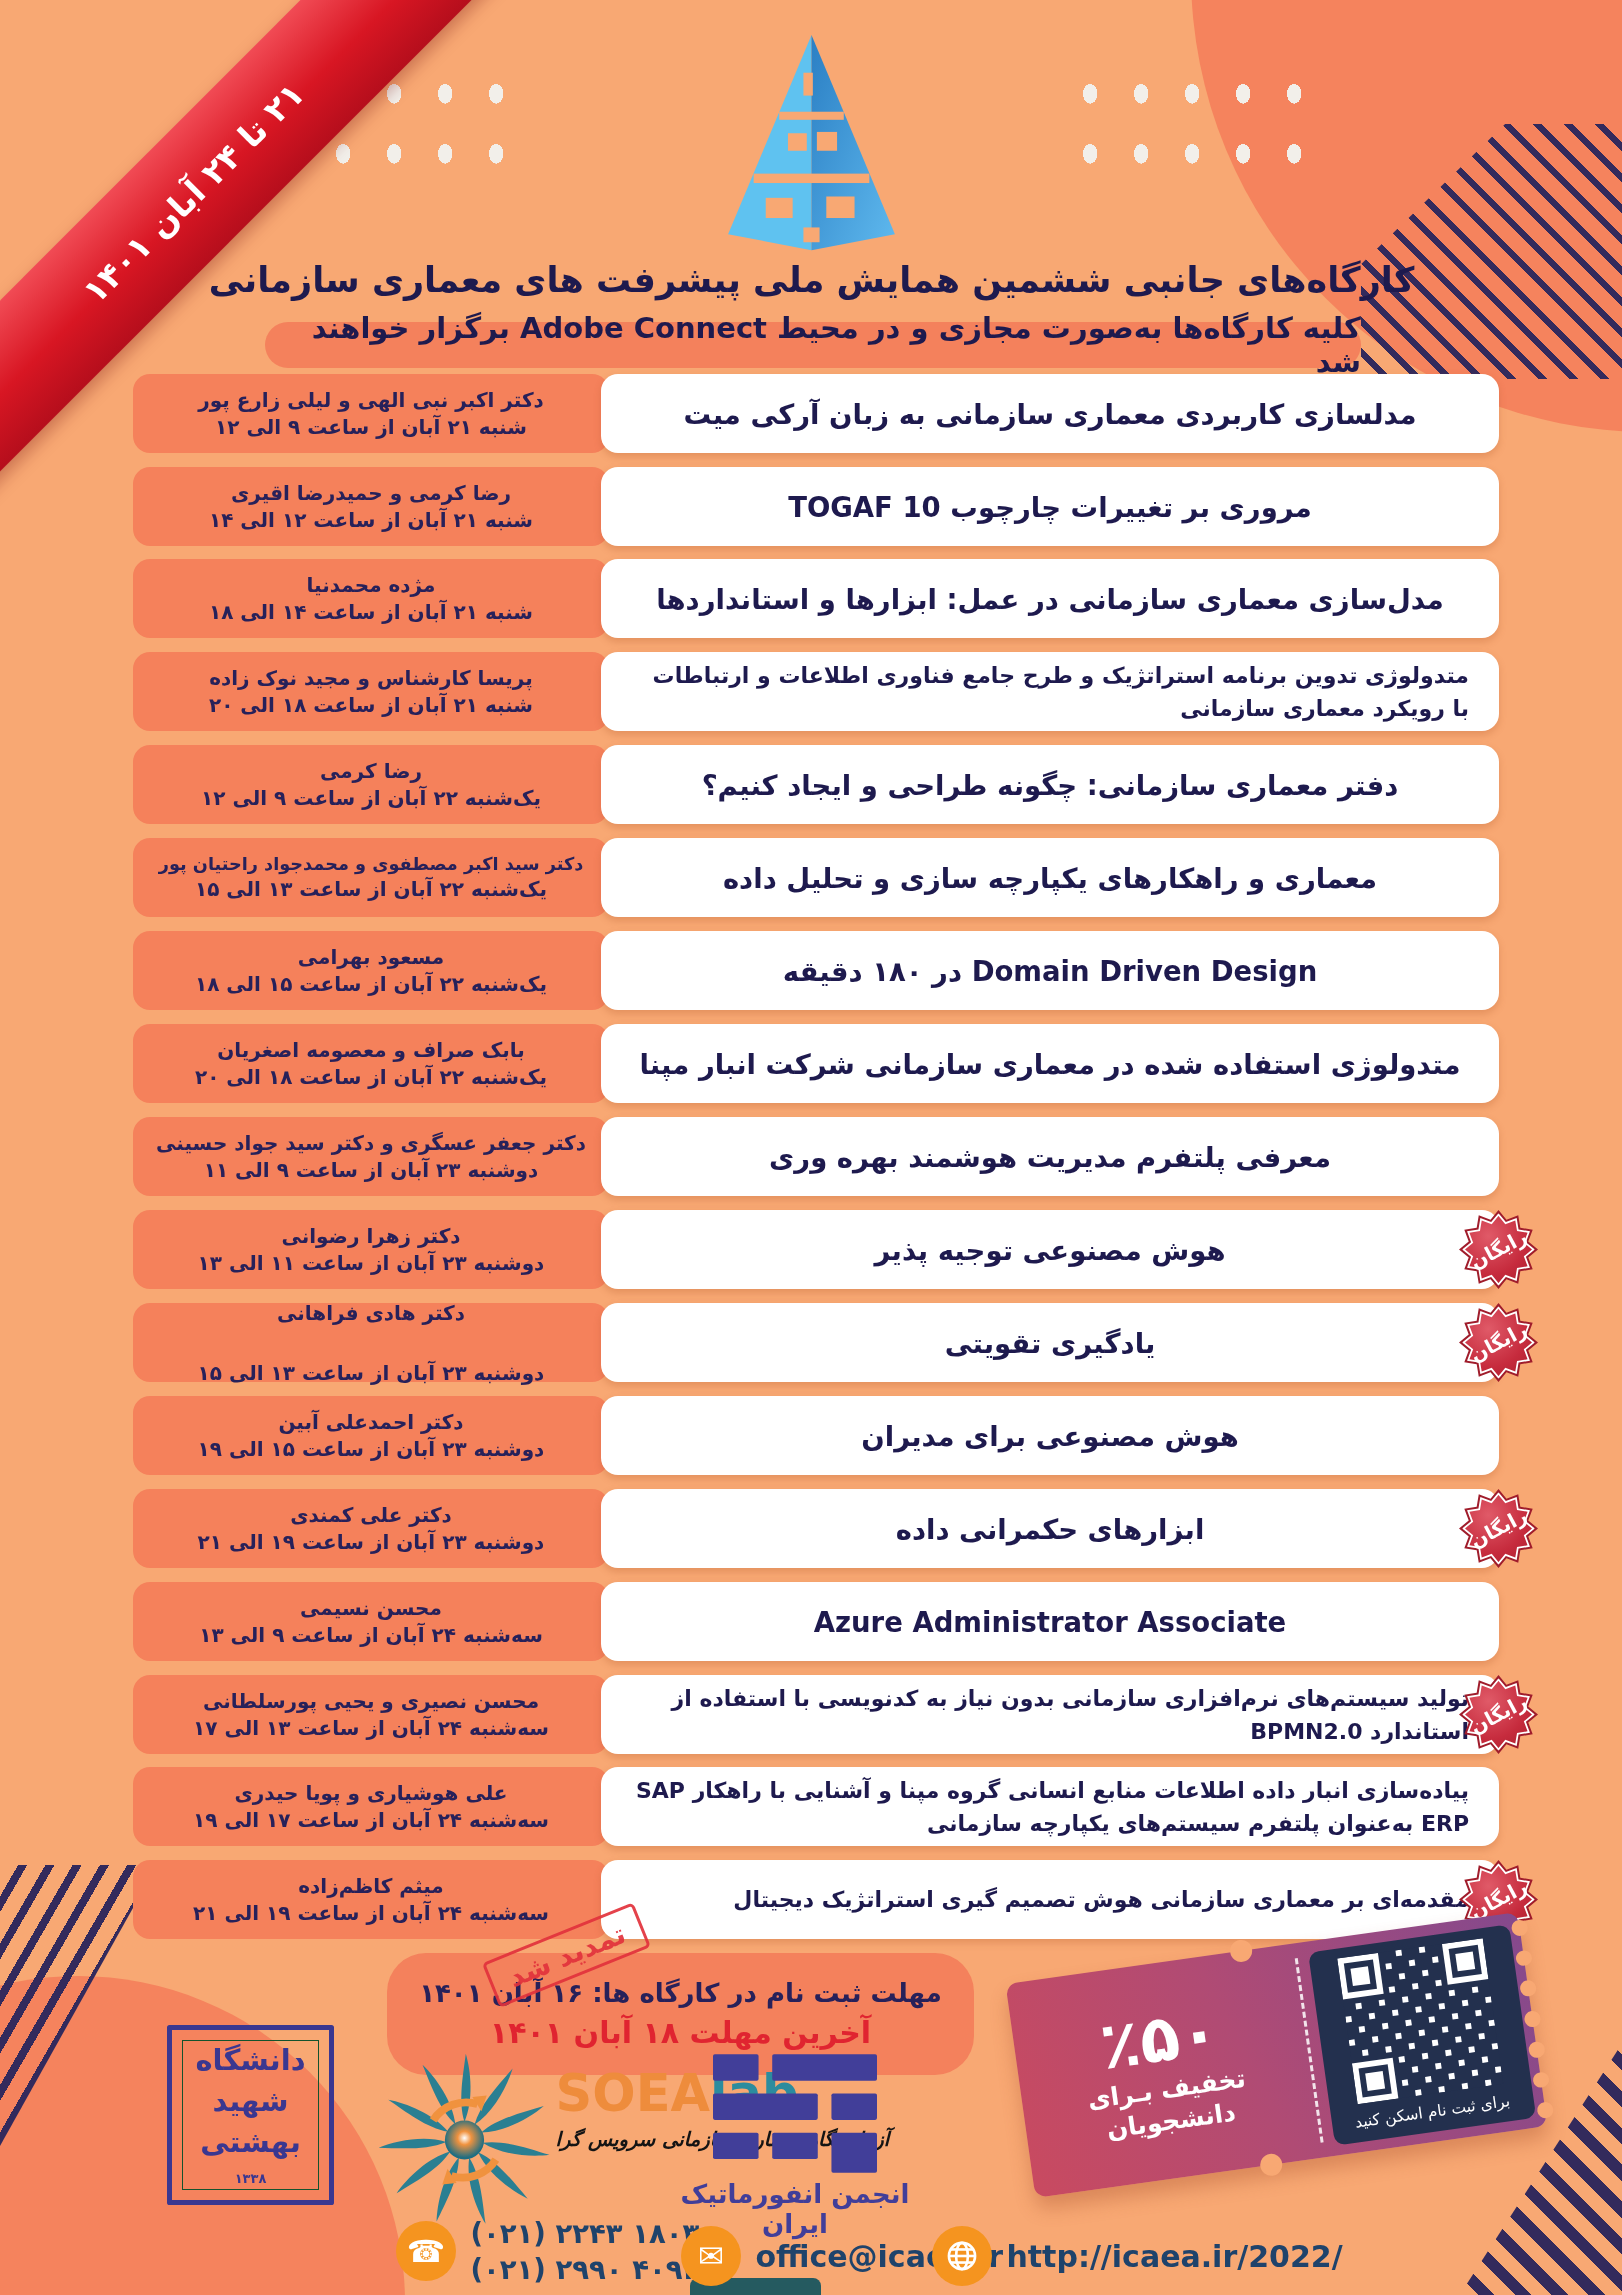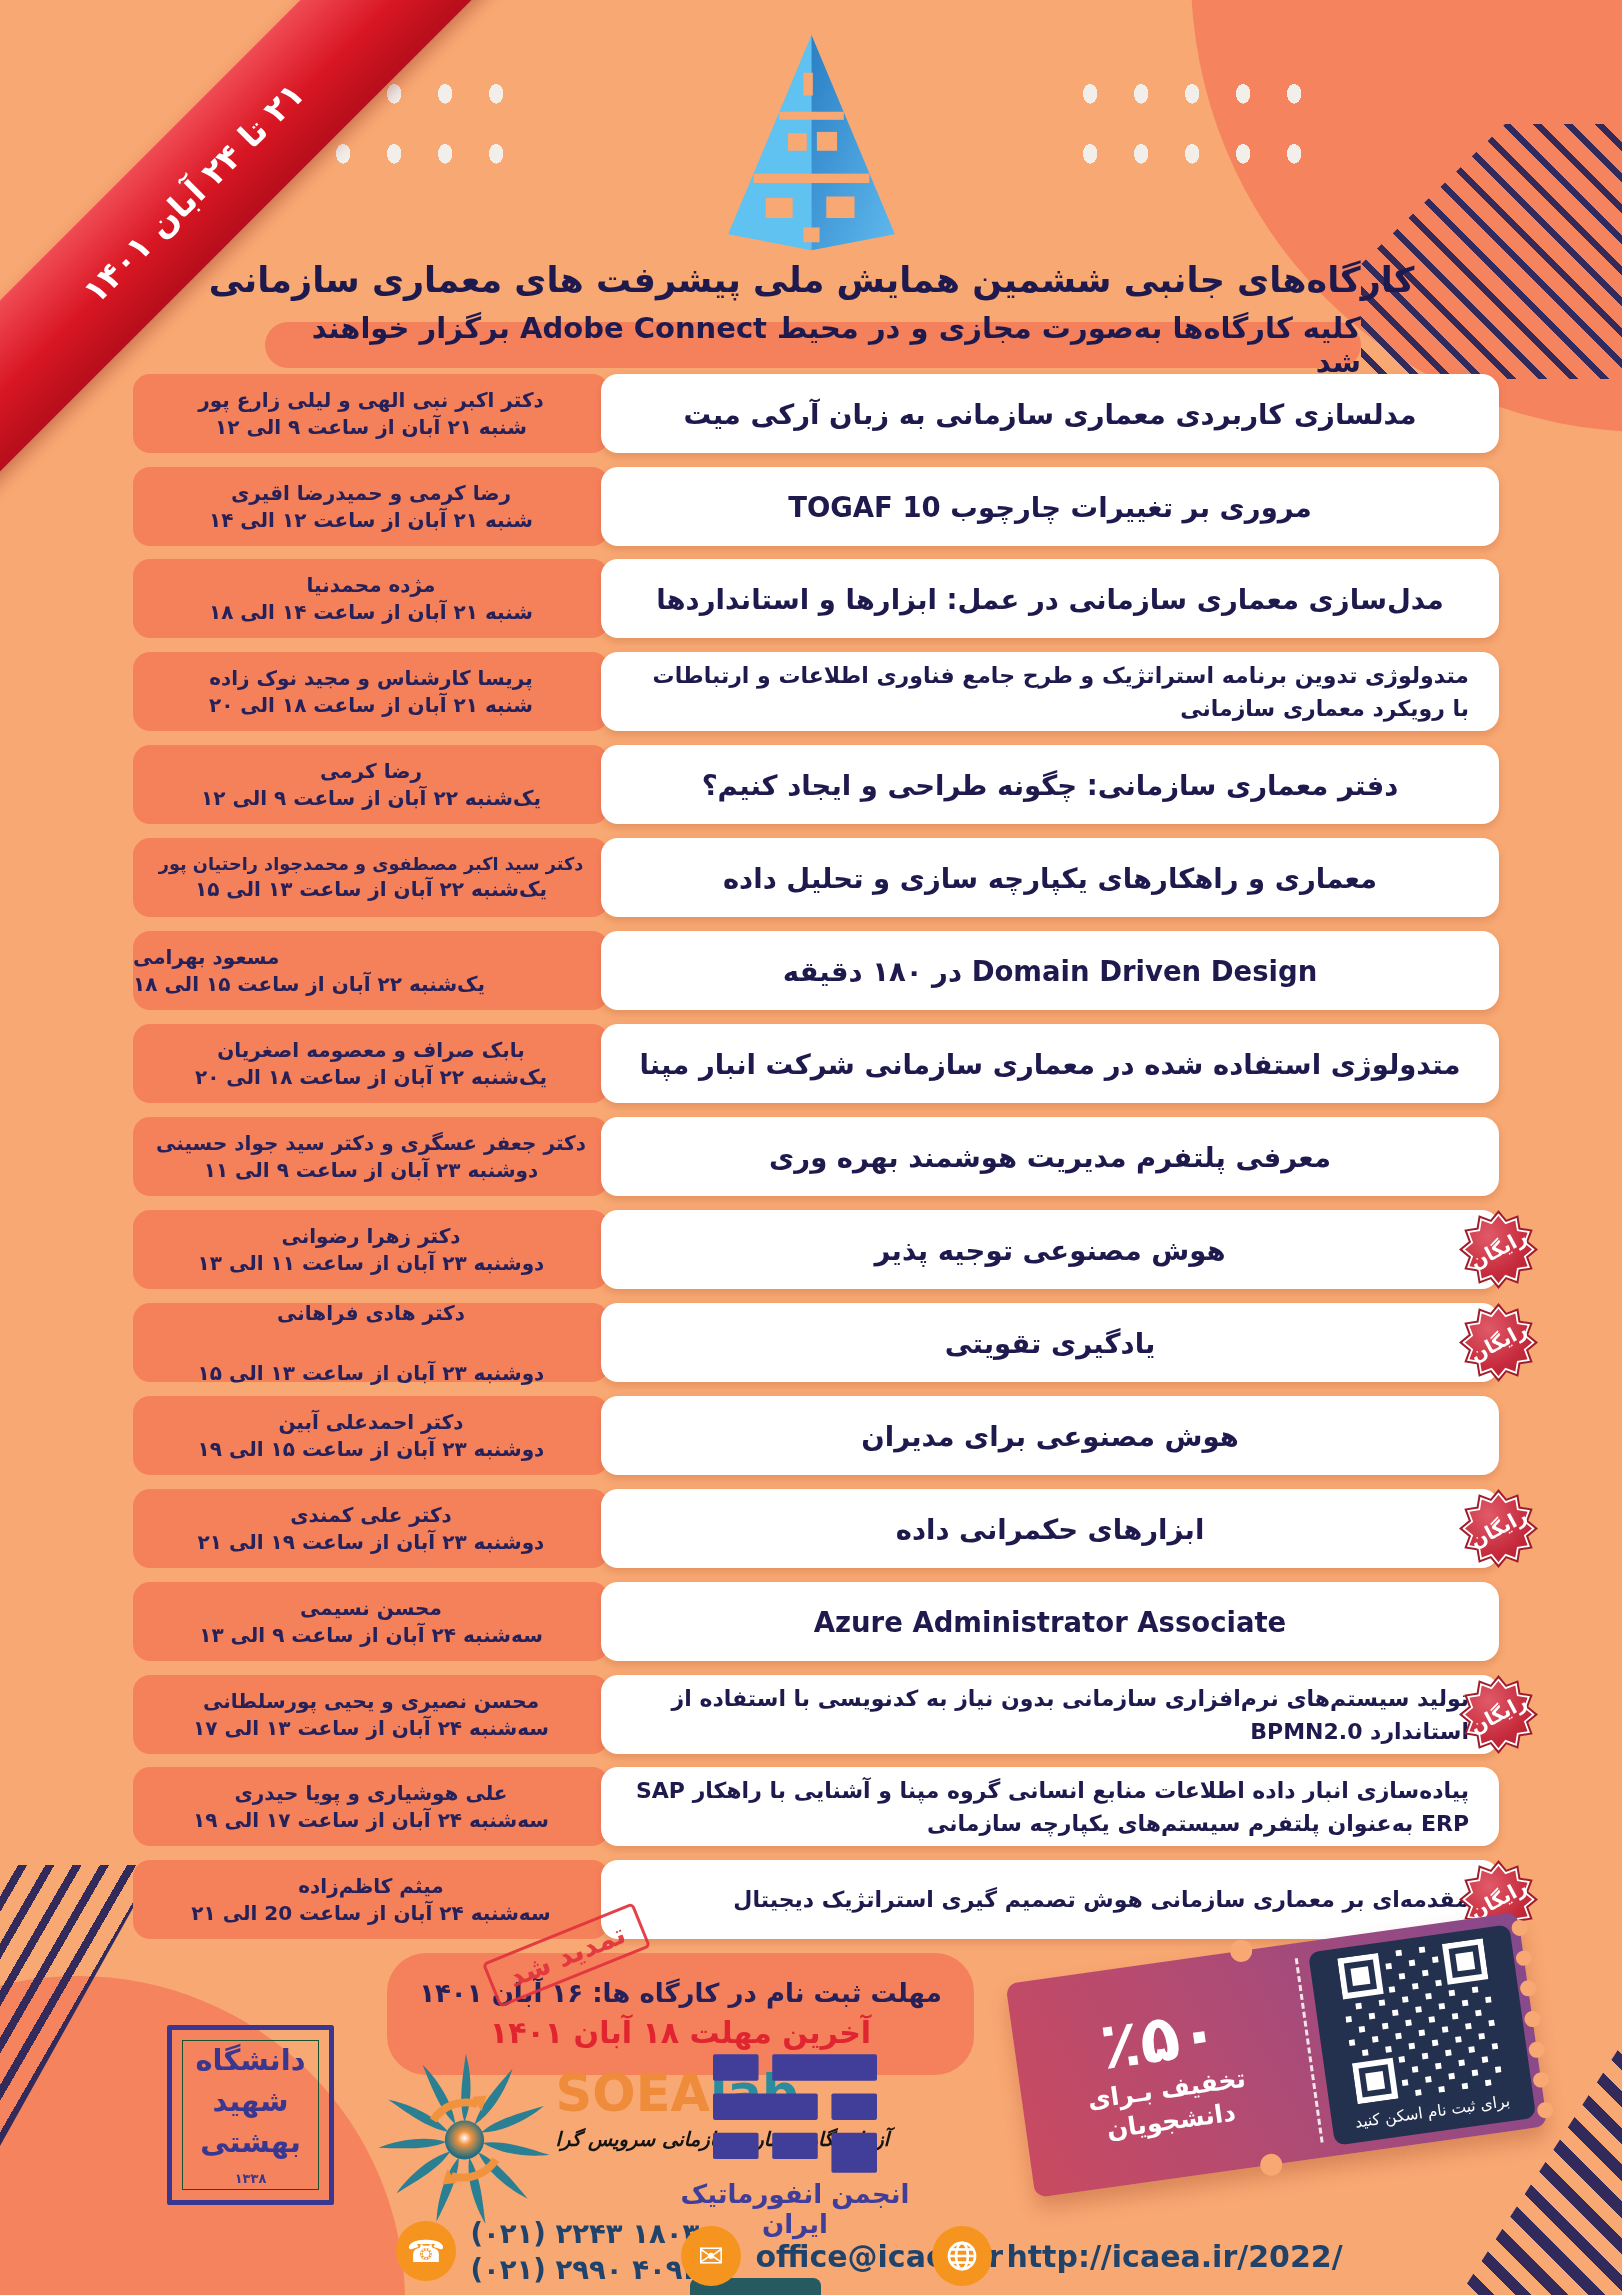--- a/index.html
+++ b/index.html
@@ -183,21 +183,21 @@
       <div class="title-card" style="top: 745px;">
         <span>دفتر معماری سازمانی: چگونه طراحی و ایجاد کنیم؟</span>
       </div>
       <div class="presenter-card" style="top: 838px;">
         <div class="p-name small">دکتر سید اکبر مصطفوی و محمدجواد راحتیان پور</div>
         <div class="p-time">یک‌شنبه ۲۲ آبان از ساعت ۱۳ الی ۱۵</div>
       </div>
       <div class="title-card" style="top: 838px;">
         <span>معماری و راهکارهای یکپارچه سازی و تحلیل داده</span>
       </div>
-      <div class="presenter-card" style="top: 931px; align-items: flex-end;">
+      <div class="presenter-card" style="top: 931px;">
         <div class="p-name">مسعود بهرامی</div>
         <div class="p-time">یک‌شنبه ۲۲ آبان از ساعت ۱۵ الی ۱۸</div>
       </div>
       <div class="title-card" style="top: 931px;">
         <span>Domain Driven Design در ۱۸۰ دقیقه</span>
       </div>
       <div class="presenter-card" style="top: 1024px;">
         <div class="p-name">بابک صراف و معصومه اصغریان</div>
         <div class="p-time">یک‌شنبه ۲۲ آبان از ساعت ۱۸ الی ۲۰</div>
       </div>
@@ -279,21 +279,21 @@
       </div>
       <div class="presenter-card" style="top: 1767px;">
         <div class="p-name">علی هوشیاری و پویا حیدری</div>
         <div class="p-time">سه‌شنبه ۲۴ آبان از ساعت ۱۷ الی ۱۹</div>
       </div>
       <div class="title-card multi" style="top: 1767px;">
         <span>پیاده‌سازی انبار داده اطلاعات منابع انسانی گروه مپنا و آشنایی با راهکار SAP ERP به‌عنوان پلتفرم سیستم‌های یکپارچه سازمانی</span>
       </div>
       <div class="presenter-card" style="top: 1860px;">
         <div class="p-name">میثم کاظم‌زاده</div>
-        <div class="p-time">سه‌شنبه ۲۴ آبان از ساعت 20 الی ۲۱</div>
+        <div class="p-time">سه‌شنبه ۲۴ آبان از ساعت ۱۹ الی ۲۱</div>
       </div>
       <div class="title-card multi" style="top: 1860px;">
         <span>مقدمه‌ای بر معماری سازمانی هوش تصمیم گیری استراتژیک دیجیتال</span>
         <div class="free-badge" style="right: -39px; top: 0px;">
           <div class="star s1"></div>
           <div class="star s2"></div>
           <div class="star s3"></div>
           <span>رایگان</span>
         </div>
       </div>

